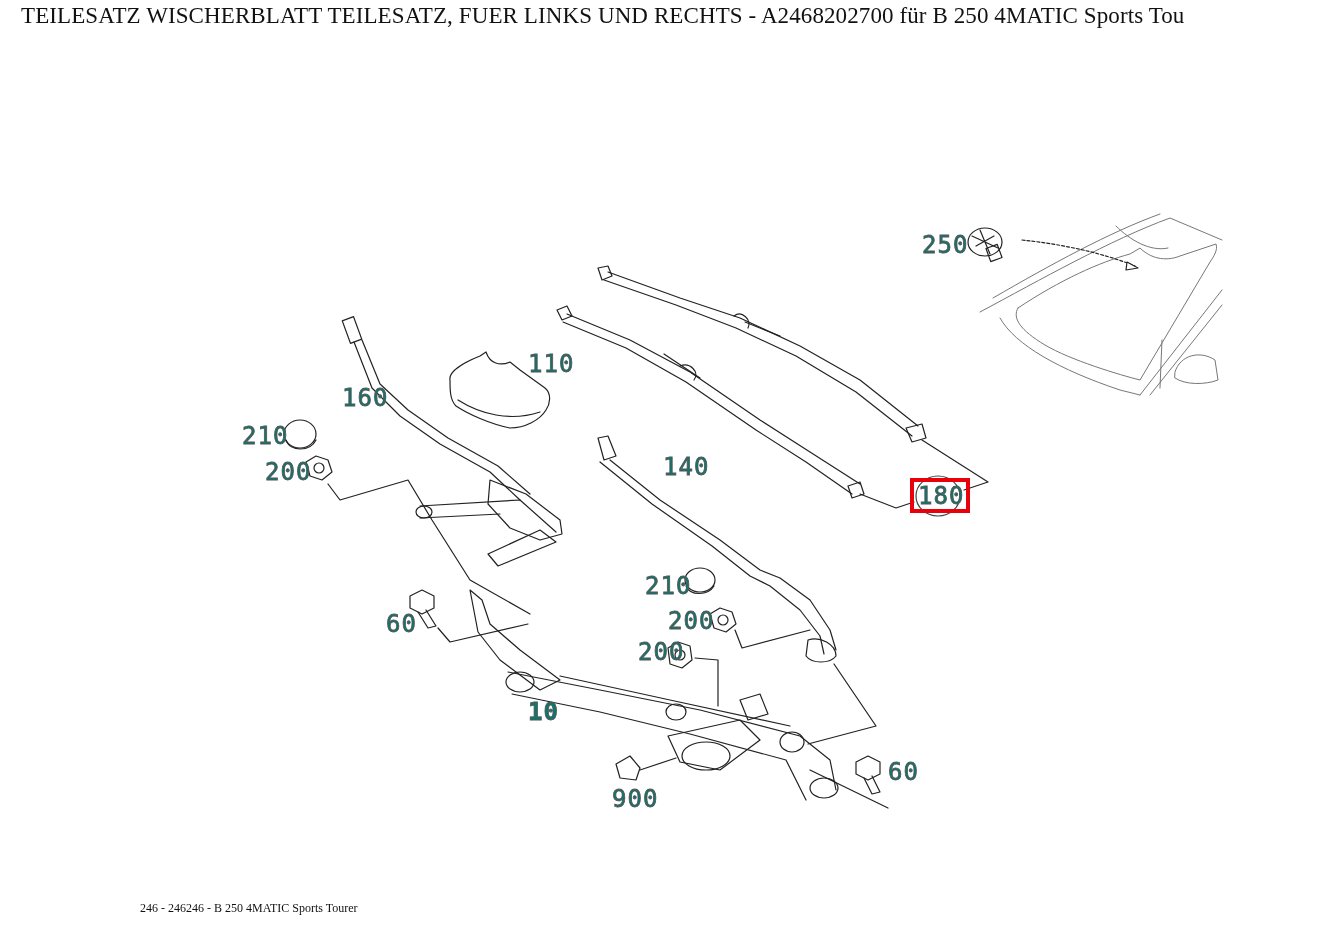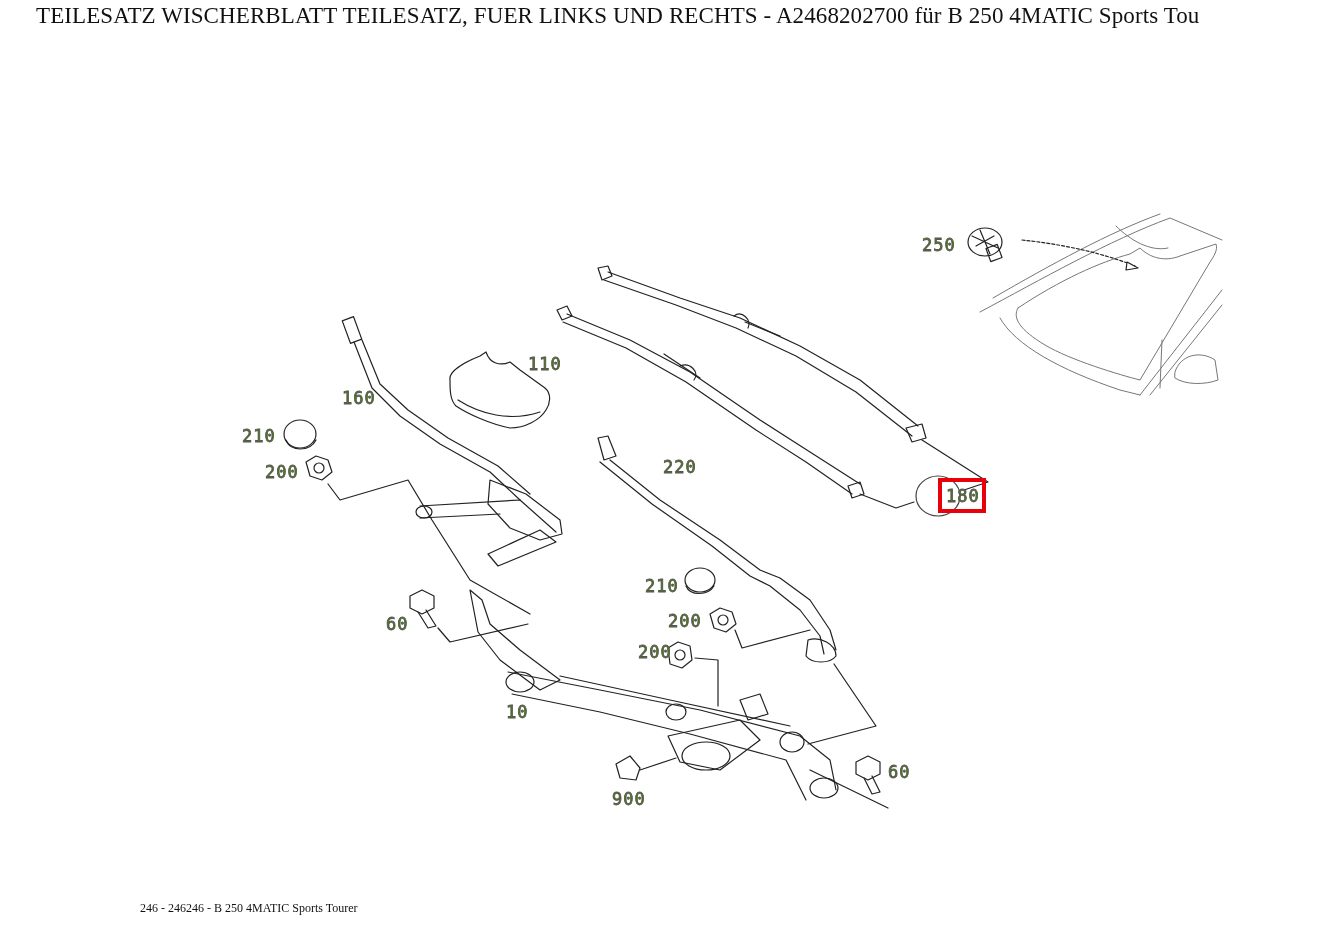--- a/index.html
+++ b/index.html
@@ -1,30 +1,30 @@
 <!DOCTYPE html>
 <html><head>
 <meta charset="utf-8">
 <style>
   html, body { margin: 0; padding: 0; background: #ffffff; }
   body { width: 1326px; height: 938px; position: relative; overflow: hidden; font-family: "DejaVu Serif", "Liberation Serif", serif; }
   .page-title {
-    position: absolute; left: 36px; top: 3px; white-space: nowrap;
+    position: absolute; left: 21px; top: 3px; white-space: nowrap;
     font-family: "Liberation Serif", "DejaVu Serif", serif;
     font-size: 23px; color: #111; letter-spacing: 0.1px;
   }
   .footer-caption {
     position: absolute; left: 140px; top: 901px; white-space: nowrap;
     font-family: "Liberation Serif", "DejaVu Serif", serif;
     font-size: 12px; color: #111;
   }
   svg.diagram { position: absolute; left: 0; top: 0; }
   .callout {
     position: absolute; font-family: "DejaVu Sans Mono", "Liberation Mono", monospace;
-    font-size: 17px; color: #4d7c0f; -webkit-text-stroke: 0.8px #555; line-height: 22px;
+    font-size: 24px; color: #0f766e; -webkit-text-stroke: 0.8px #555; line-height: 22px;
     cursor: pointer; white-space: nowrap; letter-spacing: 1px;
   }
   .callout.highlight { outline: 4px solid #e8000b; outline-offset: 0px; padding: 3px 2px 2px 4px; }
 </style>
 </head>
 <body>
 
 <div class="page-title">TEILESATZ WISCHERBLATT TEILESATZ, FUER LINKS UND RECHTS - A2468202700 für B 250 4MATIC Sports Tou</div>
 
 <svg class="diagram" width="1326" height="938" viewBox="0 0 1326 938" fill="none" stroke="#222" stroke-width="1.2" stroke-linejoin="round" stroke-linecap="round">
@@ -132,24 +132,24 @@
   <path d="M616 764 L630 756 L640 768 L636 780 L620 778 Z"></path>
   <path d="M640 770 L676 758"></path>
 </svg>
 
 <div id="callouts">
     <div class="callout" style="left: 922px; top: 234px;">250</div>
     <div class="callout" style="left: 528px; top: 353px;">110</div>
     <div class="callout" style="left: 342px; top: 387px;">160</div>
     <div class="callout" style="left: 242px; top: 425px;">210</div>
     <div class="callout" style="left: 265px; top: 461px;">200</div>
-    <div class="callout" style="left: 663px; top: 456px;">220</div>
-    <div class="callout highlight" style="outline-color: rgb(232, 0, 11); left: 914px; top: 482px; margin-left: 28px;">180</div>
+    <div class="callout" style="left: 663px; top: 456px;">140</div>
+    <div class="callout highlight" style="outline-color: rgb(232, 0, 11); left: 914px; top: 482px;">180</div>
     <div class="callout" style="left: 645px; top: 575px;">210</div>
     <div class="callout" style="left: 668px; top: 610px;">200</div>
     <div class="callout" style="left: 386px; top: 613px;">60</div>
     <div class="callout" style="left: 638px; top: 641px;">200</div>
-    <div class="callout" style="left: 506px; top: 701px;">10</div>
+    <div class="callout" style="left: 528px; top: 701px; font-weight: bold;">10</div>
     <div class="callout" style="left: 888px; top: 761px;">60</div>
     <div class="callout" style="left: 612px; top: 788px; text-align: right;">900</div>
   </div>
 
 <div class="footer-caption">246 - 246246 - B 250 4MATIC Sports Tourer</div>
 
 </body></html>

